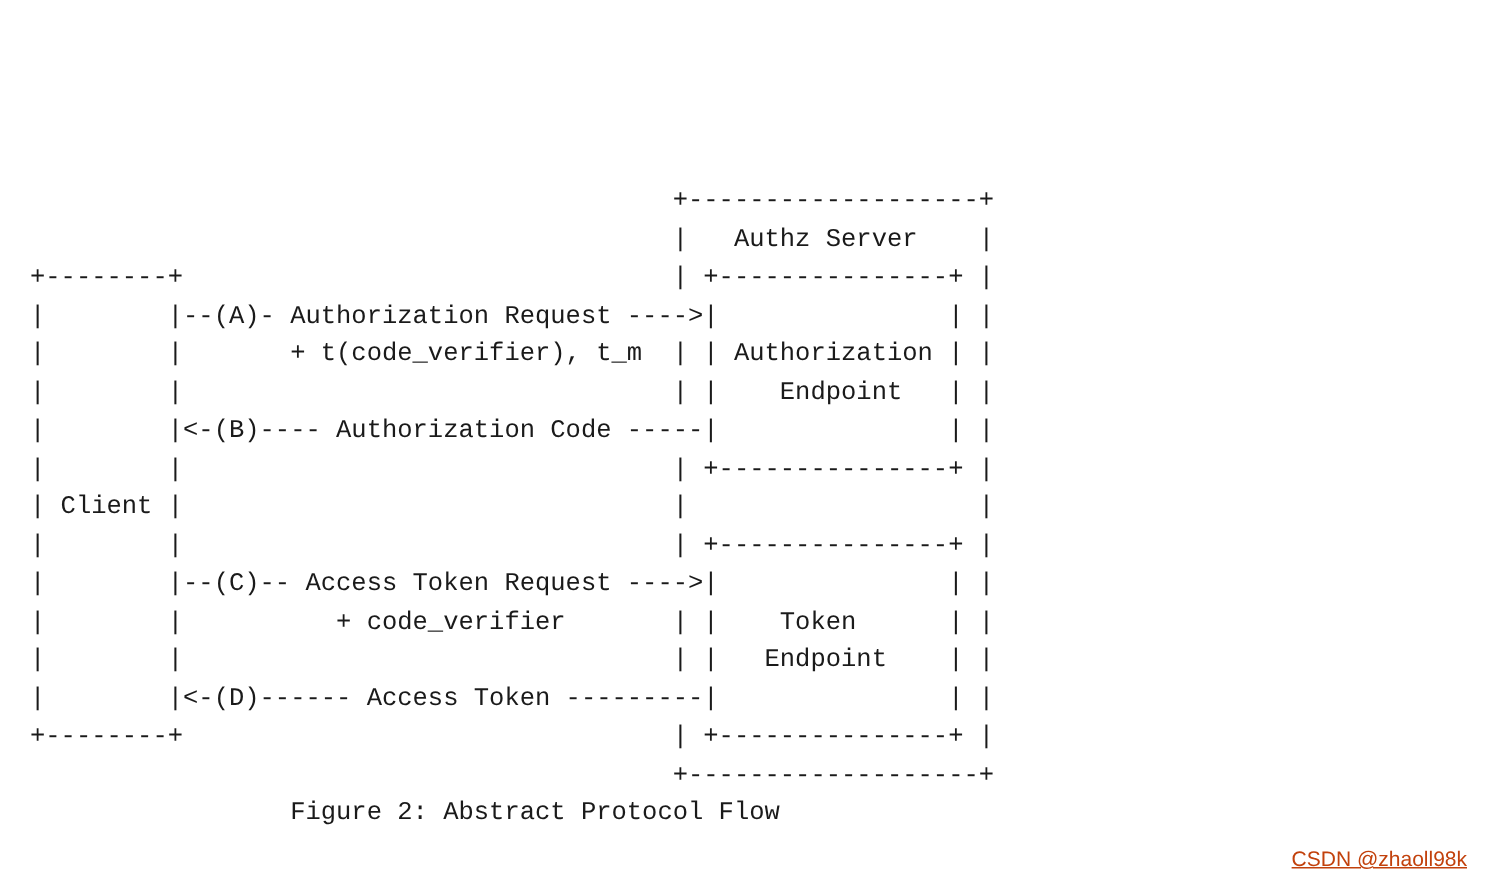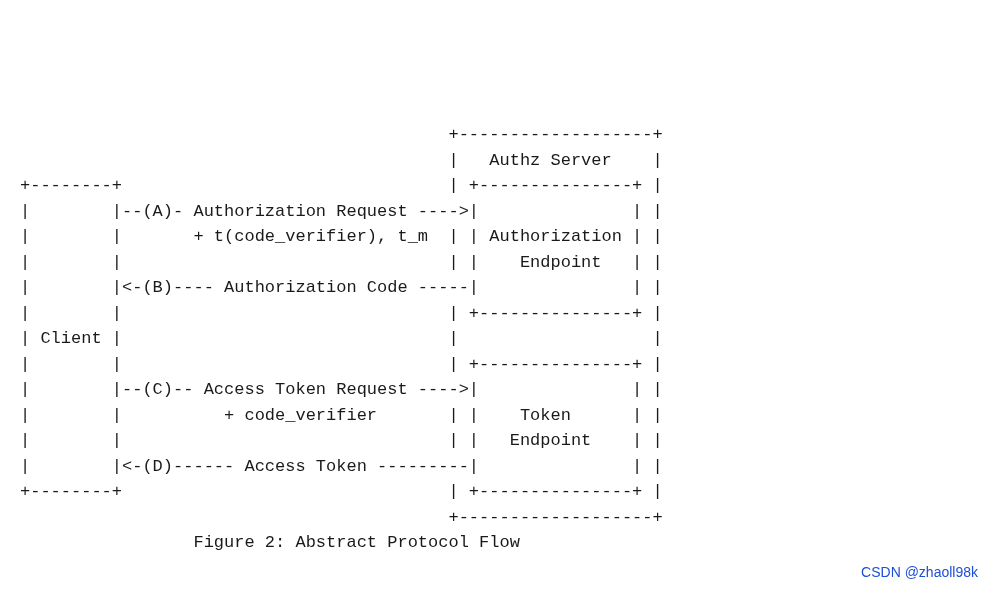--- a/index.html
+++ b/index.html
@@ -16,24 +16,25 @@
       box-sizing: border-box;
       position: relative;
     }
     .diagram-line {
       display: block;
     }
     .watermark {
       position: absolute;
       bottom: 12px;
       right: 18px;
-      color: #1d4ed8;
+      color: #c2410c;
       font-size: 14px;
       font-family: Arial, sans-serif;
       white-space: nowrap;
+      text-decoration: underline;
     }
   </style>
 </head>
 <body>
 
 
 
 <div><span class="diagram-line">                                          +-------------------+</span><span class="diagram-line">                                          |   Authz Server    |</span><span class="diagram-line">+--------+                                | +---------------+ |</span><span class="diagram-line">|        |--(A)- Authorization Request ----&gt;|               | |</span><span class="diagram-line">|        |       + t(code_verifier), t_m  | | Authorization | |</span><span class="diagram-line">|        |                                | |    Endpoint   | |</span><span class="diagram-line">|        |&lt;-(B)---- Authorization Code -----|               | |</span><span class="diagram-line">|        |                                | +---------------+ |</span><span class="diagram-line">| Client |                                |                   |</span><span class="diagram-line">|        |                                | +---------------+ |</span><span class="diagram-line">|        |--(C)-- Access Token Request ----&gt;|               | |</span><span class="diagram-line">|        |          + code_verifier       | |    Token      | |</span><span class="diagram-line">|        |                                | |   Endpoint    | |</span><span class="diagram-line">|        |&lt;-(D)------ Access Token ---------|               | |</span><span class="diagram-line">+--------+                                | +---------------+ |</span><span class="diagram-line">                                          +-------------------+</span><span class="diagram-line"></span><span class="diagram-line">                 Figure 2: Abstract Protocol Flow</span></div>
 
 <div class="watermark">CSDN @zhaoll98k</div>

